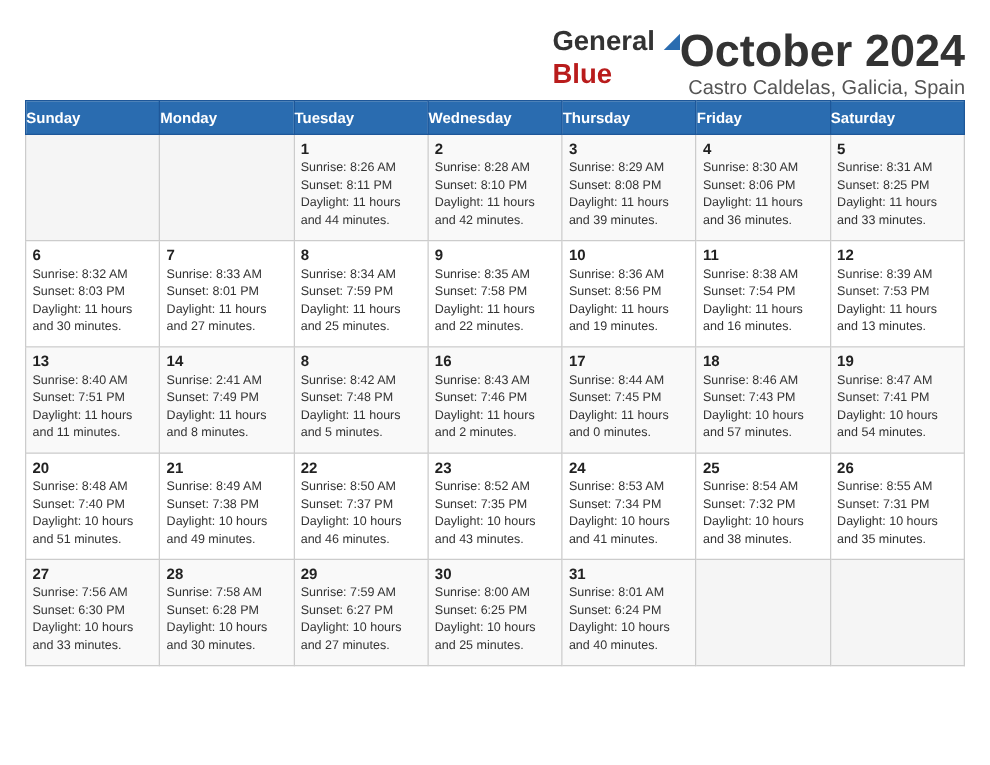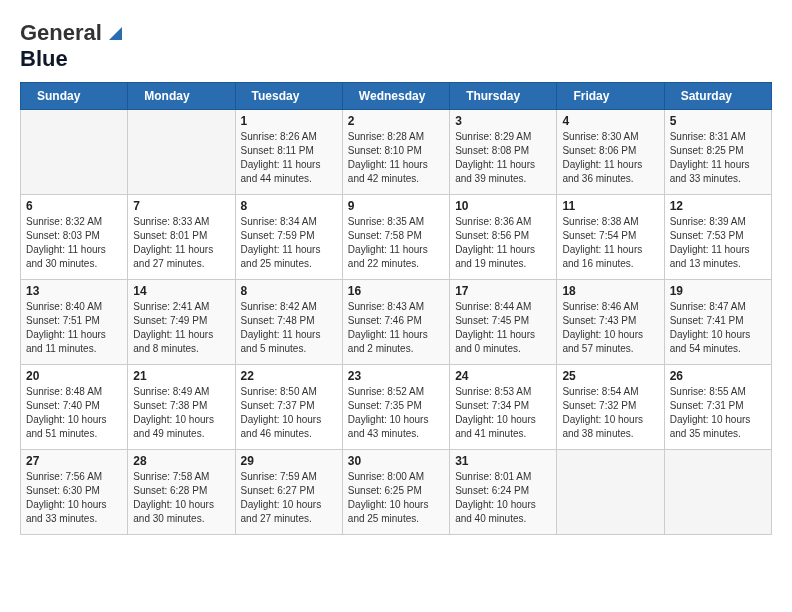--- a/index.html
+++ b/index.html
@@ -5,23 +5,22 @@
     * { box-sizing: border-box; margin: 0; padding: 0; }
     body {
       font-family: Arial, sans-serif;
       background: #fff;
       width: 792px;
       min-height: 612px;
       padding: 20px;
     }
     .header-area {
       display: flex;
-      justify-content: space-between;
+      justify-content: flex-end;
       align-items: flex-start;
-      margin-bottom: 10px;
     }
     .logo {
       display: flex;
       flex-direction: column;
       align-items: flex-start;
     }
     .logo-row {
       display: flex;
       align-items: center;
     }
@@ -38,21 +37,21 @@
       color: #555;
     }
     .calendar-table {
       width: 100%;
       border-collapse: collapse;
       font-size: 11px;
     }
     .calendar-table thead th {
       background-color: #2a6cb0;
       color: #fff;
-      padding: 6px 16px;
+      padding: 6px 0;
       text-align: left;
       font-size: 12px;
       font-weight: bold;
       border: 1px solid #1e5799;
     }
     .calendar-table tbody td {
       border: 1px solid #ccc;
       vertical-align: top;
       padding: 4px 5px;
       height: 85px;
@@ -88,22 +87,26 @@
   <div class="logo">
     <div class="logo-row">
       <span style="font-size:22px;font-weight:bold;color:#333;">General</span>
       <span style="display:inline-block;margin-left:2px;">
         <svg width="18" height="18" viewBox="0 0 18 18">
           <polygon points="5,18 18,5 18,18" fill="#2a6cb0"></polygon>
         </svg>
       </span>
     </div>
     <div>
-      <span style="font-size:22px;font-weight:bold;color:#0f172a;">Blue</span>
+      <span style="font-size:22px;font-weight:bold;color:#b91c1c;">Blue</span>
     </div>
+  </div>
+  <div class="title-area">
+    <div class="month-title">October 2024</div>
+    <div class="location-title">Castro Caldelas, Galicia, Spain</div>
   </div>
 </div>
 
 <table class="calendar-table">
   <thead>
     <tr id="header-row">
         <th>Sunday</th>
         <th>Monday</th>
         <th>Tuesday</th>
         <th>Wednesday</th>

